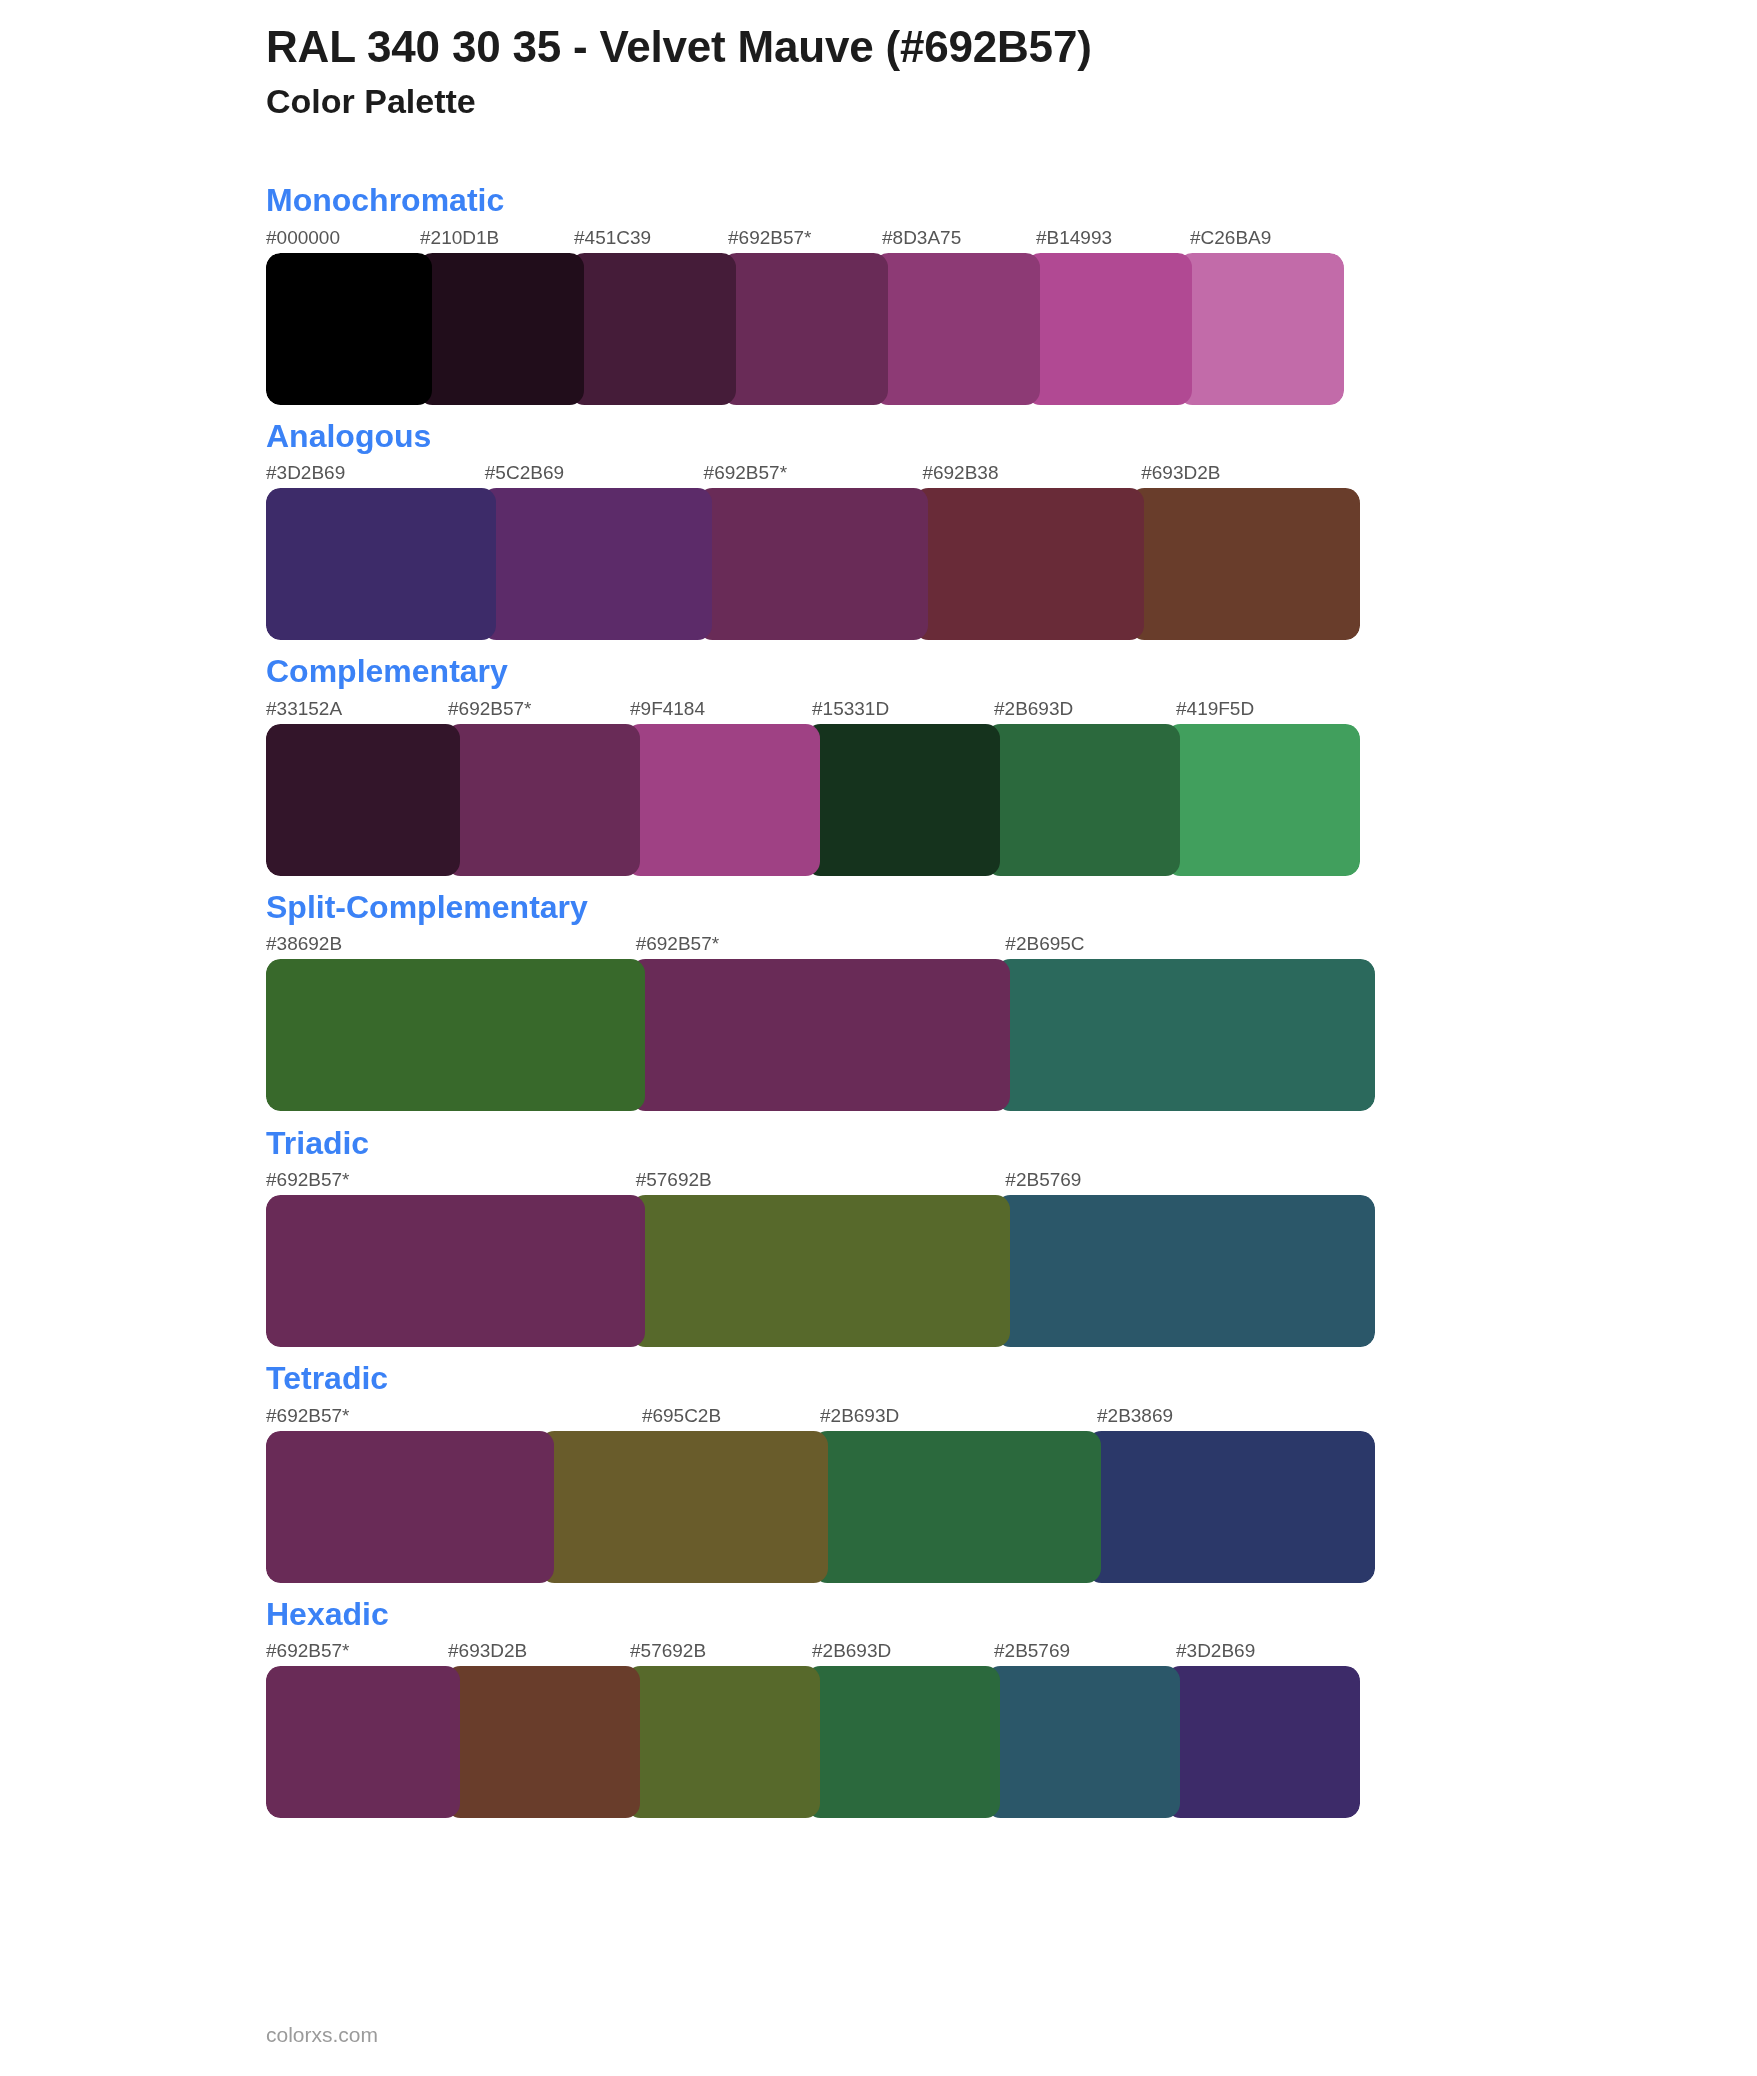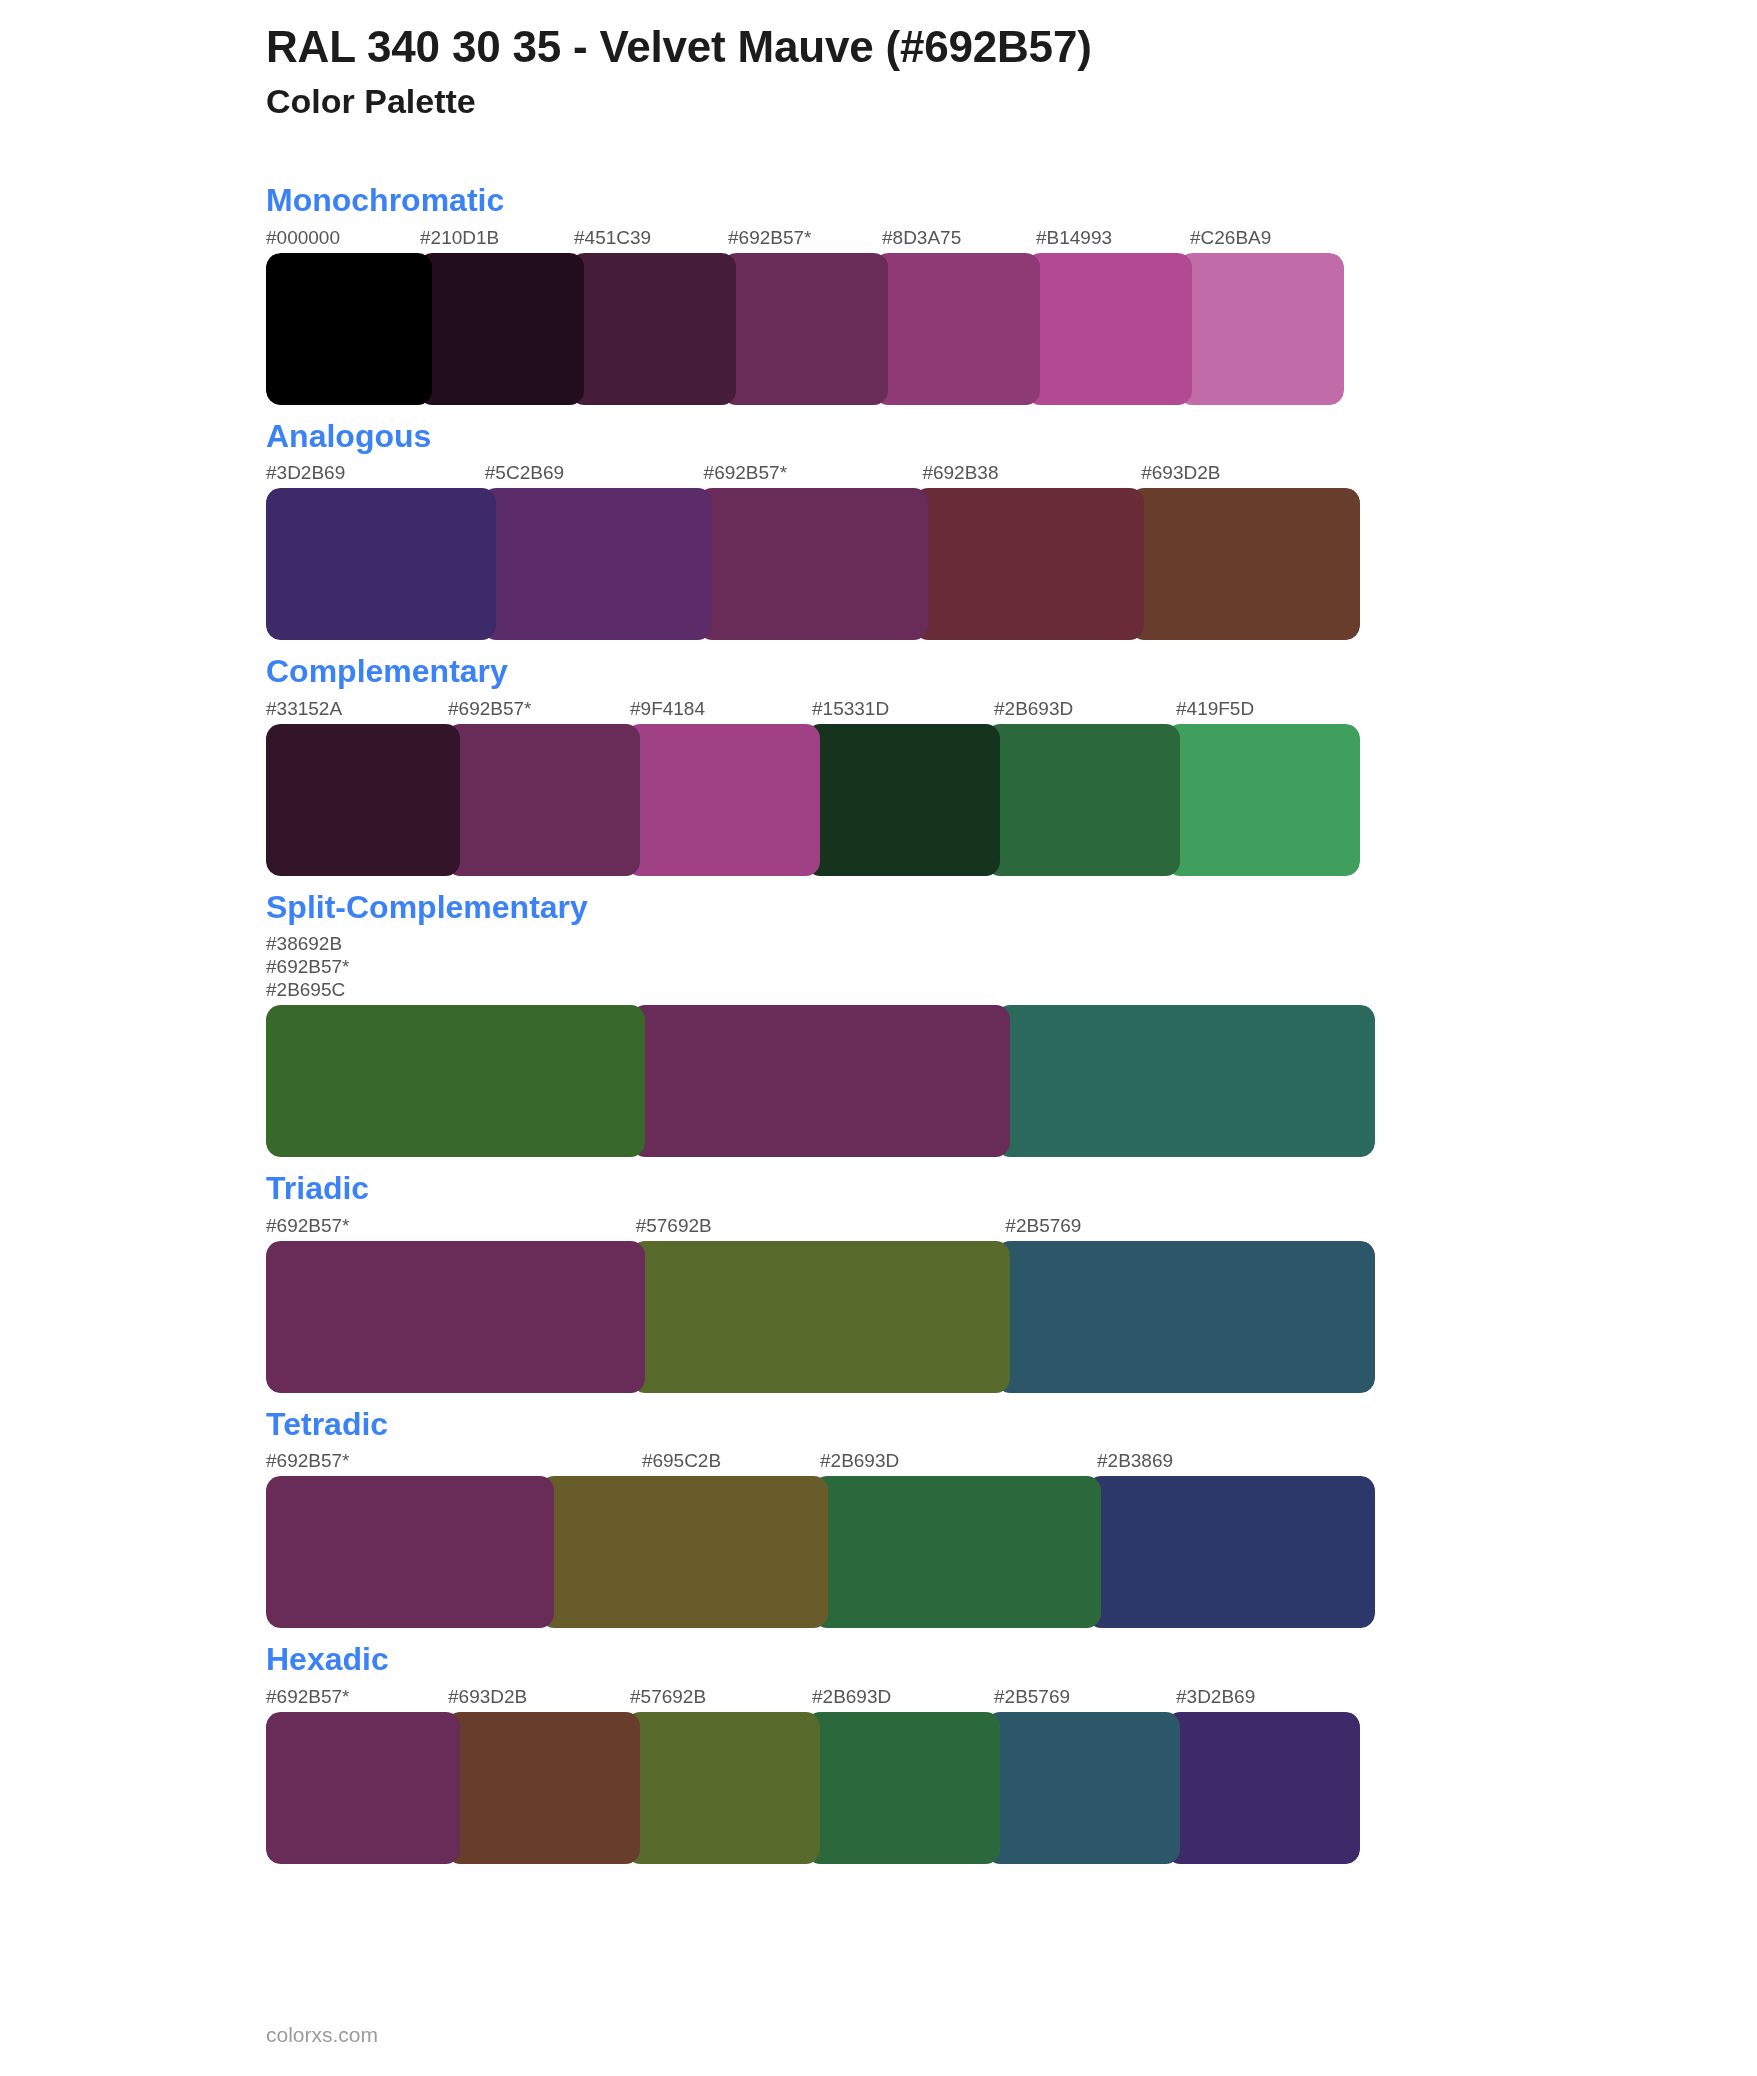--- a/index.html
+++ b/index.html
@@ -169,21 +169,21 @@
           <div class="swatch z0" title="#33152A" style="width: 197px; background: rgb(51, 21, 42);"></div>
           <div class="swatch z1" title="#692B57*" style="width: 197px; background: rgb(105, 43, 87);"></div>
           <div class="swatch z2" title="#9F4184" style="width: 197px; background: rgb(159, 65, 132);"></div>
           <div class="swatch z3" title="#15331D" style="width: 197px; background: rgb(21, 51, 29);"></div>
           <div class="swatch z4" title="#2B693D" style="width: 197px; background: rgb(43, 105, 61);"></div>
           <div class="swatch z5" title="#419F5D" style="width: 197px; background: rgb(65, 159, 93);"></div>
         </div>
       </div>
       <div class="section">
         <div class="section-heading">Split-Complementary</div>
-        <div class="labels-row" style="width: 1109px; flex-direction: column;">
+        <div class="labels-row" style="width: 1109px;">
           <div class="swatch-label" style="width: 370px;">#38692B</div>
           <div class="swatch-label" style="width: 370px;">#692B57*</div>
           <div class="swatch-label" style="width: 370px;">#2B695C</div>
         </div>
         <div class="swatches-row" style="width: 1109px;">
           <div class="swatch z0" title="#38692B" style="width: 384px; background: rgb(56, 105, 43);"></div>
           <div class="swatch z1" title="#692B57*" style="width: 384px; background: rgb(105, 43, 87);"></div>
           <div class="swatch z2" title="#2B695C" style="width: 384px; background: rgb(43, 105, 92);"></div>
         </div>
       </div>

